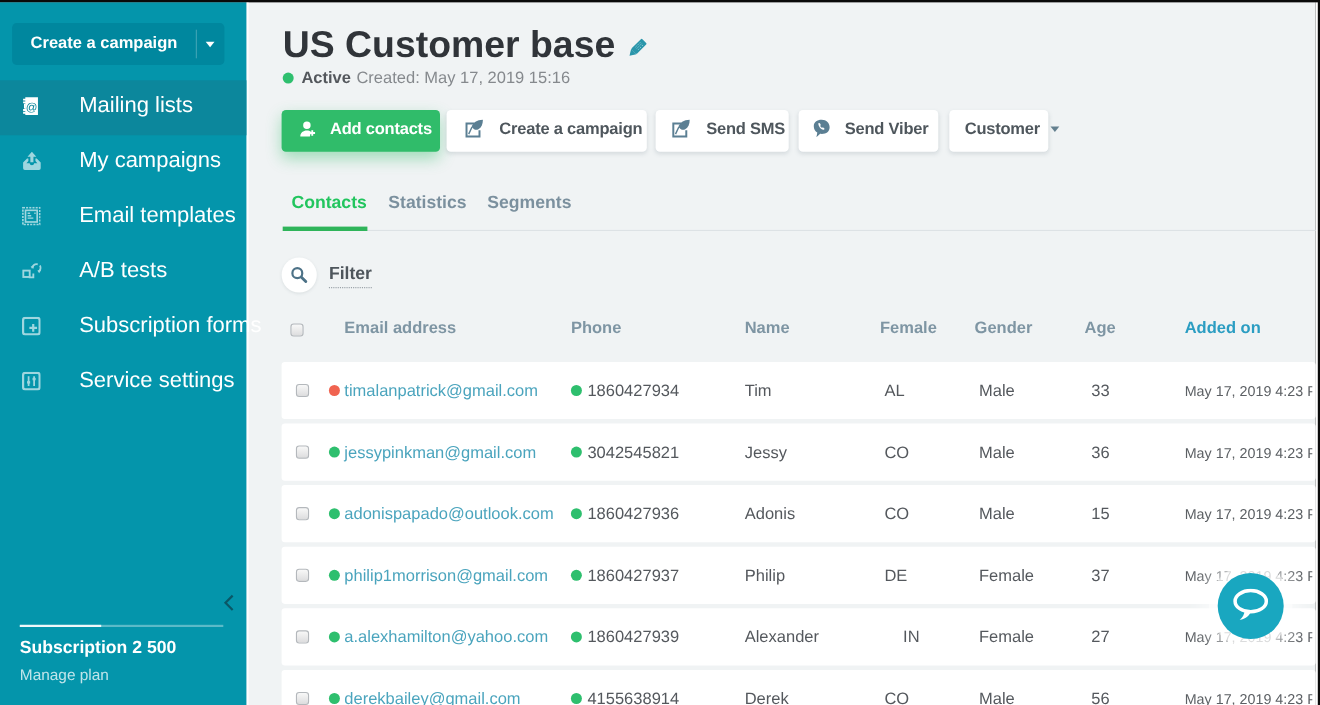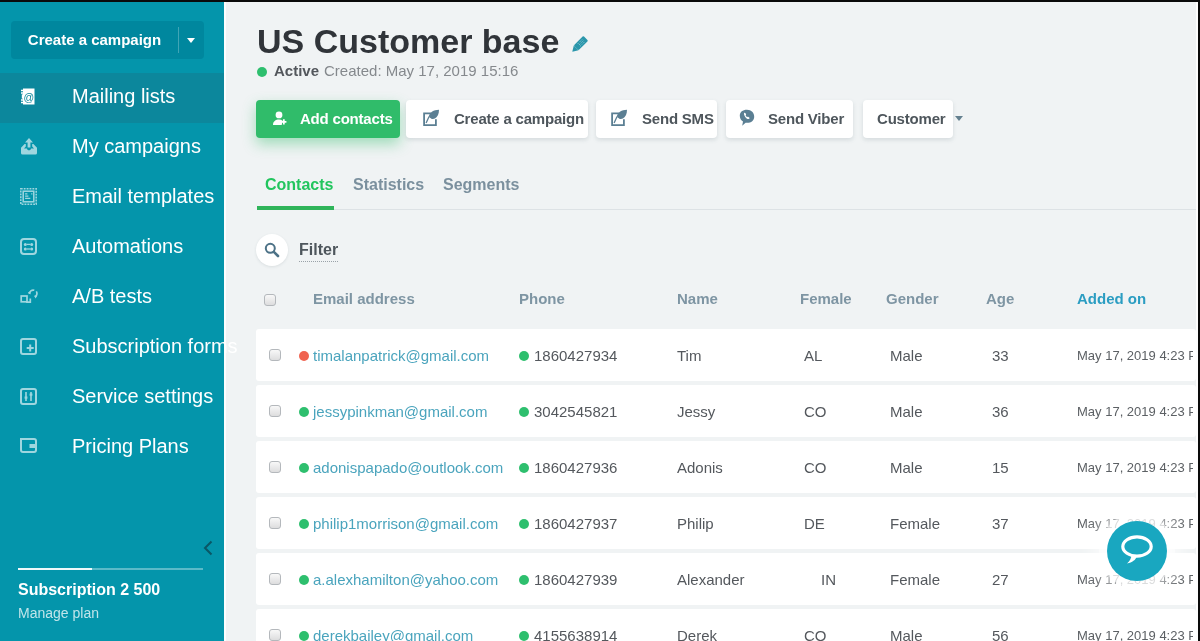--- a/index.html
+++ b/index.html
@@ -241,32 +241,20 @@
     </div>
     <div class="mi">
       <svg width="17" height="17" viewBox="0 0 17 17" opacity="0.62">
           <rect x="0.8" y="0.8" width="15.4" height="15.4" fill="none" stroke="#fff" stroke-width="1.5" stroke-dasharray="1.9 1.0"></rect>
           <rect x="3.2" y="3.2" width="10.6" height="10.6" fill="none" stroke="#fff" stroke-width="1.5"></rect>
           <path d="M5.1 5.9 h2.3 M5.1 8.1 h3.3 M5.1 10.3 h5.2 M11.2 5.9 h1.2" stroke="#fff" stroke-width="1.3"></path>
         </svg>
       <div class="t">Email templates</div>
     </div>
     <div class="mi">
-      <svg width="17" height="17" viewBox="0 0 17 17" opacity="0.62">
-          <rect x="1" y="1" width="15" height="15" rx="3" fill="none" stroke="#fff" stroke-width="2"></rect>
-          <circle cx="5.3" cy="6.4" r="1.5" fill="#fff"></circle>
-          <circle cx="11.7" cy="6.4" r="1.5" fill="#fff"></circle>
-          <line x1="6.8" y1="6.4" x2="10.2" y2="6.4" stroke="#fff" stroke-width="1.3"></line>
-          <circle cx="5.3" cy="11" r="1.5" fill="#fff"></circle>
-          <circle cx="11.7" cy="11" r="1.5" fill="#fff"></circle>
-          <line x1="6.8" y1="11" x2="10.2" y2="11" stroke="#fff" stroke-width="1.3"></line>
-        </svg>
-      <div class="t">Automations</div>
-    </div>
-    <div class="mi">
       <svg width="18" height="17" viewBox="0 0 18 17" opacity="0.62">
           <rect x="1.2" y="8" width="5.8" height="5.8" fill="none" stroke="#fff" stroke-width="1.7"></rect>
           <path d="M10.3 10.6 v3.6 h-4.2" fill="none" stroke="#fff" stroke-width="1.7"></path>
           <path d="M9.3 5.9 a3.8 3.8 0 0 1 5-3.6" fill="none" stroke="#fff" stroke-width="1.7"></path>
           <path d="M16.3 3.4 a3.8 3.8 0 0 1-1.3 5.4" fill="none" stroke="#fff" stroke-width="1.7"></path>
           <path d="M10.8 3.2 l-3 1.4 l2.6 1.8 z" fill="#fff"></path>
           <path d="M17.4 7.4 l-3.4 .4 l1.6 2.6 z" fill="#fff"></path>
         </svg>
       <div class="t">A/B tests</div>
     </div>
@@ -279,27 +267,20 @@
     </div>
     <div class="mi">
       <svg width="17" height="17" viewBox="0 0 17 17" opacity="0.62">
           <rect x="1" y="1" width="15" height="15" rx="2" fill="none" stroke="#fff" stroke-width="2"></rect>
           <path d="M6 4 v9 M11 4 v9" stroke="#fff" stroke-width="1.6"></path>
           <rect x="4.6" y="8.5" width="2.8" height="2.2" fill="#fff"></rect>
           <rect x="9.6" y="5.5" width="2.8" height="2.2" fill="#fff"></rect>
         </svg>
       <div class="t">Service settings</div>
     </div>
-    <div class="mi">
-      <svg width="17" height="15" viewBox="0 0 17 15" opacity="0.62">
-          <path d="M1 1 h13 a2 2 0 0 1 2 2 v9 a2 2 0 0 1-2 2 H3 a2 2 0 0 1-2-2 z" fill="none" stroke="#fff" stroke-width="2"></path>
-          <rect x="9.5" y="6" width="6" height="4" fill="#fff"></rect>
-        </svg>
-      <div class="t">Pricing Plans</div>
-    </div>
   </div>
   <div class="collapse"><svg width="10" height="16" viewBox="0 0 10 16">
         <path d="M8.5 1.5 L2 8 L8.5 14.5" fill="none" stroke="#0a5766" stroke-width="2"></path>
       </svg></div>
   <div class="pbar">
       <div class="fill"></div>
     </div>
   <div class="sub">Subscription 2 500</div>
   <div class="manage">Manage plan</div>
 </div>

